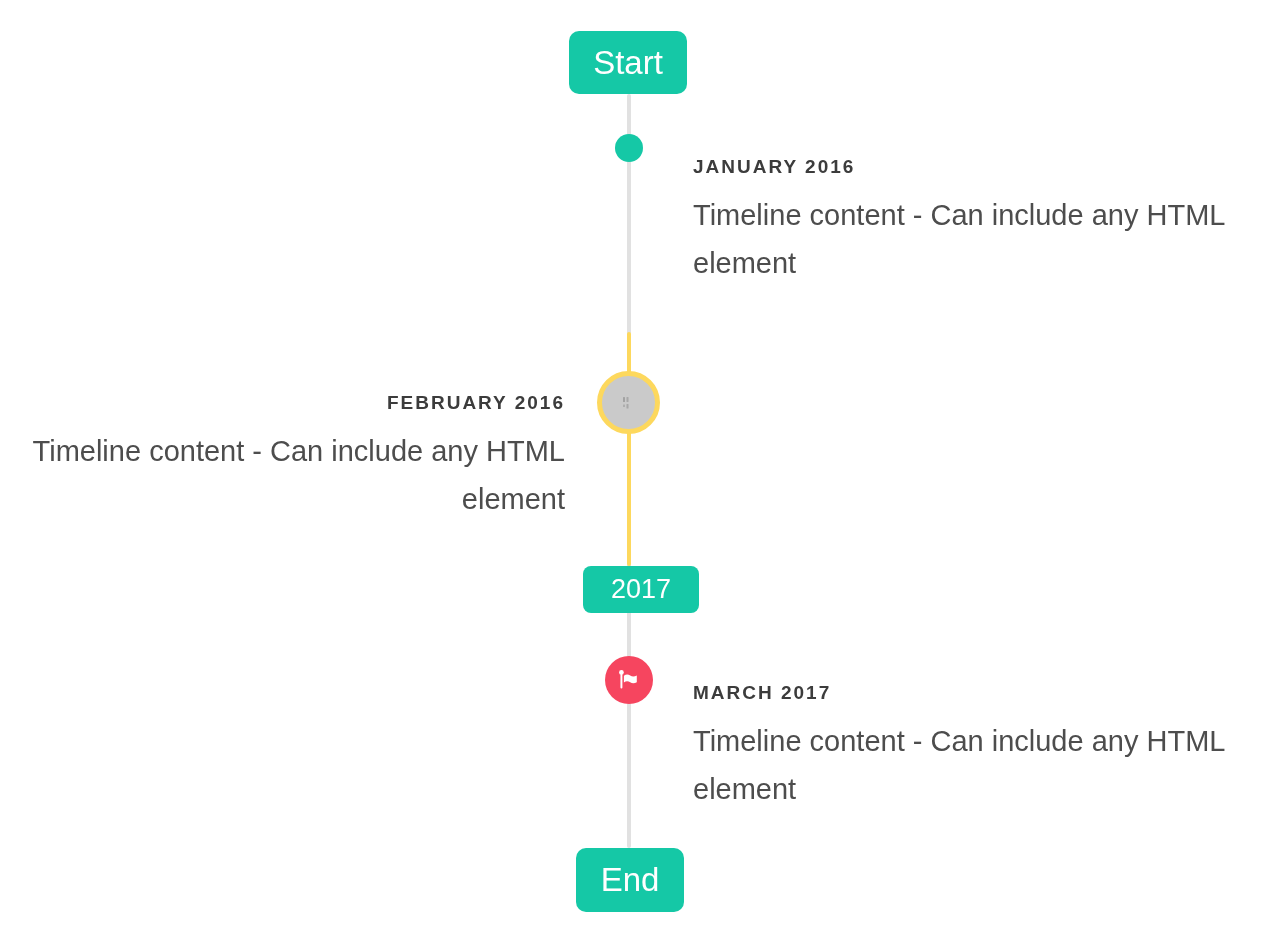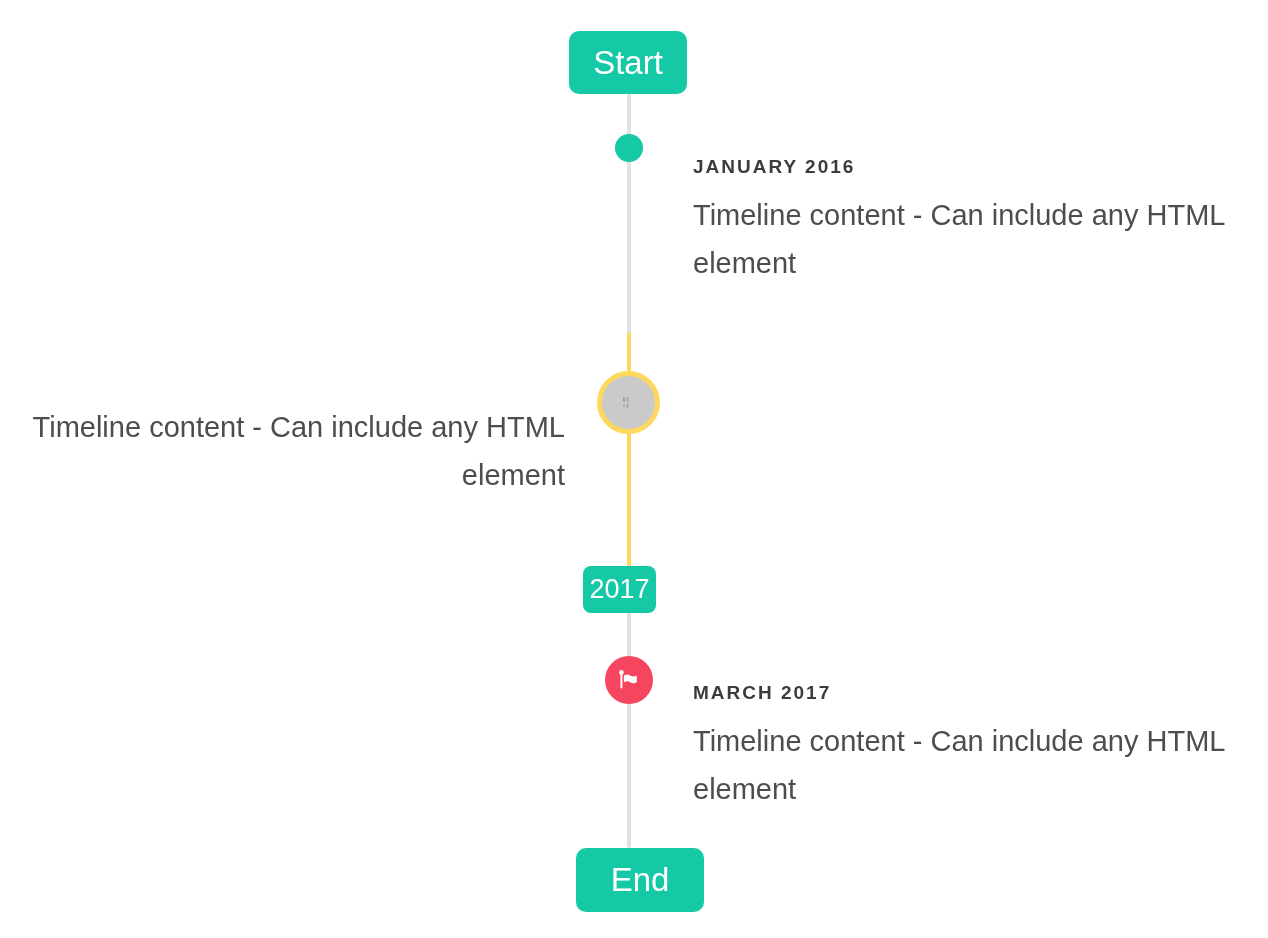--- a/index.html
+++ b/index.html
@@ -45,27 +45,27 @@
     font-family: inherit;
   }
   .pill-start {
     left: 569px; top: 31px;
     width: 118px; height: 63px;
     border-radius: 10px;
     font-size: 33px;
   }
   .pill-year {
     left: 583px; top: 566px;
-    width: 73px; height: 47px;
+    width: 116px; height: 47px;
     border-radius: 8px;
     font-size: 27px;
   }
   .pill-end {
     left: 576px; top: 848px;
-    width: 128px; height: 64px;
+    width: 108px; height: 64px;
     border-radius: 10px;
     font-size: 33px;
   }
   
   .marker-dot {
     position: absolute;
     left: 615px; top: 134px;
     width: 28px; height: 28px;
     border-radius: 50%;
     background: var(--teal, #15c8a6);
@@ -140,20 +140,21 @@
         <g fill="#a2a2a2">
           <rect x="3" y="2" width="2" height="5" rx="0.5"></rect>
           <rect x="6.5" y="2" width="2" height="5" rx="0.5" opacity="0.85"></rect>
           <rect x="3" y="9.5" width="2" height="2.5" rx="0.5" opacity="0.7"></rect>
           <rect x="6.5" y="9" width="2" height="4.5" rx="0.5" opacity="0.85"></rect>
         </g>
       </svg>
     </span>
   </div>
   <div class="entry entry-left entry-feb">
+    <div class="entry-title">FEBRUARY 2016</div>
     <div class="entry-content">Timeline content - Can include any HTML element</div>
   </div>
 
   <div class="pill pill-year">2017</div>
 
   <div class="marker-flag">
     <span style="display:flex;">
       <svg width="26" height="26" viewBox="0 0 24 24" xmlns="http://www.w3.org/2000/svg" fill="#ffffff">
         <circle cx="5" cy="5" r="2.2"></circle>
         <rect x="4.1" y="6.2" width="1.8" height="13.6" rx="0.9"></rect>

